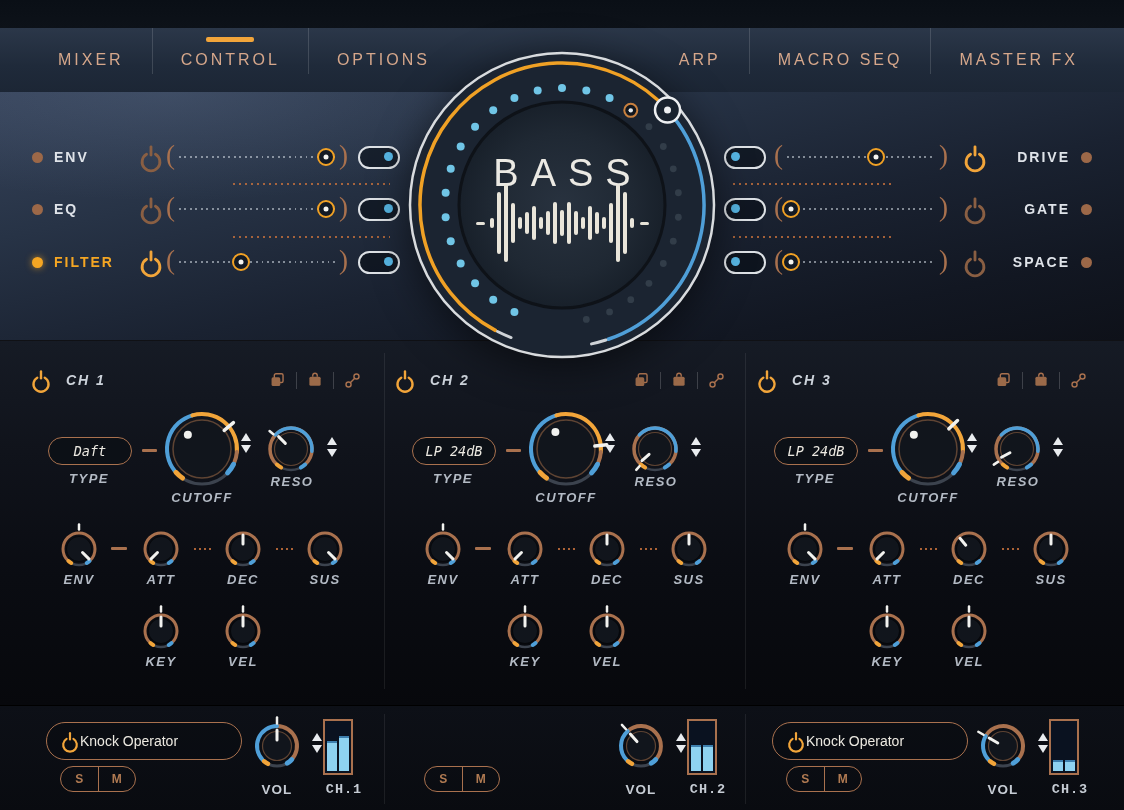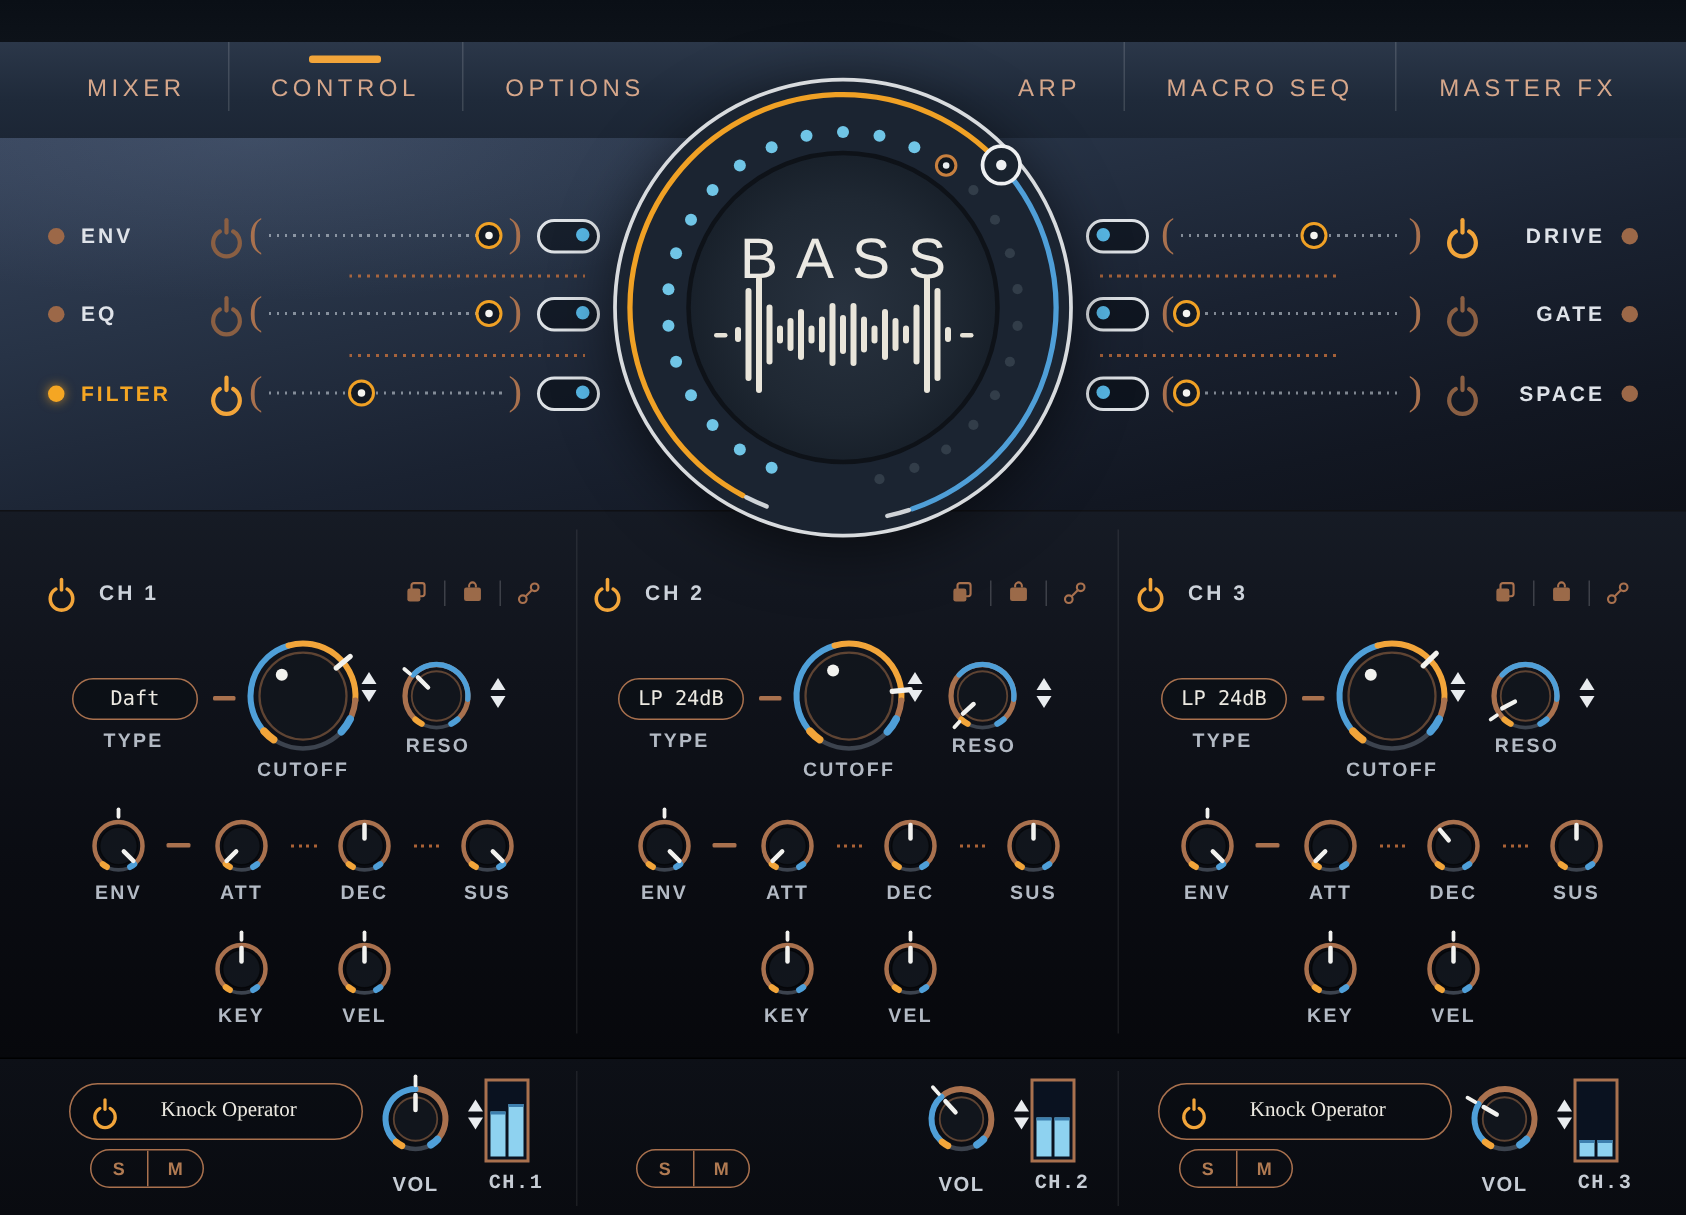--- a/index.html
+++ b/index.html
@@ -67,21 +67,21 @@
     display:flex;align-items:center;justify-content:center;}
   .wdash{width:9px;height:3px;border-radius:2px;background:#e6e2d7;margin:0 4px;flex:none;}
   .wbars{display:flex;align-items:center;}
   .wbar{width:3.5px;margin:0 1.75px;border-radius:2px;background:#e9e5da;flex:none;}
 
   
   .channels{position:absolute;left:0;top:340px;width:100%;height:365px;
     background:linear-gradient(180deg,#161b25 0%,#10131b 30%,#0a0c12 65%,#07080c 100%);
     border-top:1px solid rgba(255,255,255,.04);}
   .v-div{position:absolute;width:1px;background:rgba(255,255,255,.08);}
-  .channel{position:absolute;top:15px;width:356px;height:365px;}
+  .channel{position:absolute;top:0;width:356px;height:365px;font-style:italic;}
   .ch-head{position:absolute;left:16px;right:8px;top:26px;height:26px;display:flex;align-items:center;}
   .ch-name{margin-left:14px;font-size:14px;font-weight:bold;letter-spacing:2px;color:#ccd2da;}
   .ch-icons{margin-left:auto;display:flex;align-items:center;gap:9px;}
   .ch-icons .icon{display:inline-flex;cursor:pointer;}
   .icon-div{width:1px;height:17px;background:rgba(255,255,255,.18);}
   .type-pill{position:absolute;left:34px;top:96px;width:82px;height:26px;border:1.5px solid #a9714e;
     border-radius:14px;background:#0c1016;display:flex;align-items:center;justify-content:center;
     color:#ece9e1;font-family:"DejaVu Sans Mono",monospace;font-size:13.5px;cursor:pointer;}
   .dash-type{position:absolute;left:128px;top:108px;width:15px;height:2.5px;background:#a9714e;border-radius:1px;}
   .knob{position:absolute;}
@@ -106,22 +106,22 @@
   .spin .up{border-bottom:8px solid #e9ecef;} .spin .dn{border-top:8px solid #e9ecef;}
   .spin-cutoff{left:226px;top:92px;} .spin-reso{left:312px;top:96px;}
 
   
   .footer{position:absolute;left:0;top:705px;width:100%;height:105px;
     background:linear-gradient(180deg,#0d1017,#090b10);border-top:1px solid #000;}
   .foot{position:absolute;top:0;width:356px;height:105px;}
   .preset-pill{position:absolute;left:32px;top:16px;width:194px;height:36px;border:1.5px solid #a9714e;
     border-radius:19px;background:rgba(8,11,16,.4);display:flex;align-items:center;cursor:pointer;}
   .preset-pill .pwr{margin-left:13px;}
-  .preset-text{flex:1;text-align:center;padding-right:16px;color:#ece9e1;
-    font-family:Liberation Serif, serif;font-size:14px;}
+  .preset-text{flex:1;text-align:left;padding-right:16px;color:#ece9e1;
+    font-family:Liberation Sans, sans-serif;font-size:14px;}
   .sm{position:absolute;left:46px;top:60px;width:74px;height:24px;border:1.5px solid #a9714e;
     border-radius:13px;display:flex;overflow:hidden;}
   .sm-btn{flex:1;display:flex;align-items:center;justify-content:center;color:#b07a52;
     font-size:12px;font-weight:bold;cursor:pointer;}
   .sm-btn.m{border-left:1.5px solid #a9714e;}
   .vol-pos{left:235px;top:12px;width:56px;height:56px;}
   .spin-vol{left:297px;top:27px;}
   .meter{position:absolute;left:309px;top:13px;width:30px;height:56px;border:2px solid #a9714e;
     background:#0a1220;display:flex;align-items:flex-end;justify-content:center;gap:2px;padding:2px;box-sizing:border-box;}
   .m-bar{width:10px;background:#8ed2f0;border-top:2.5px solid #3d7fae;box-sizing:border-box;}

